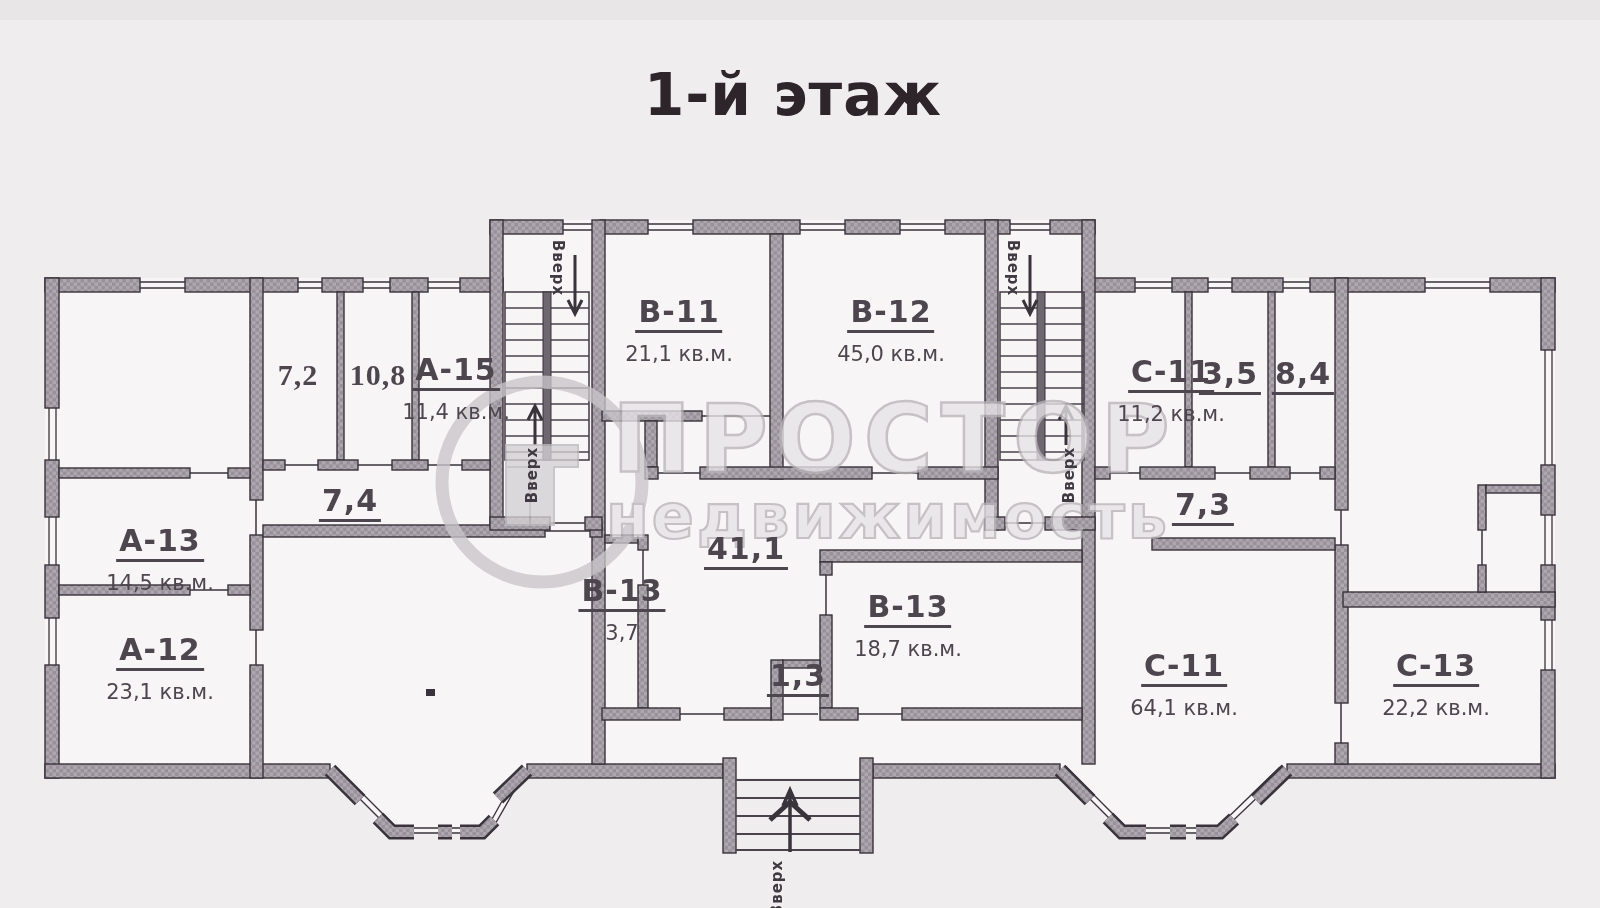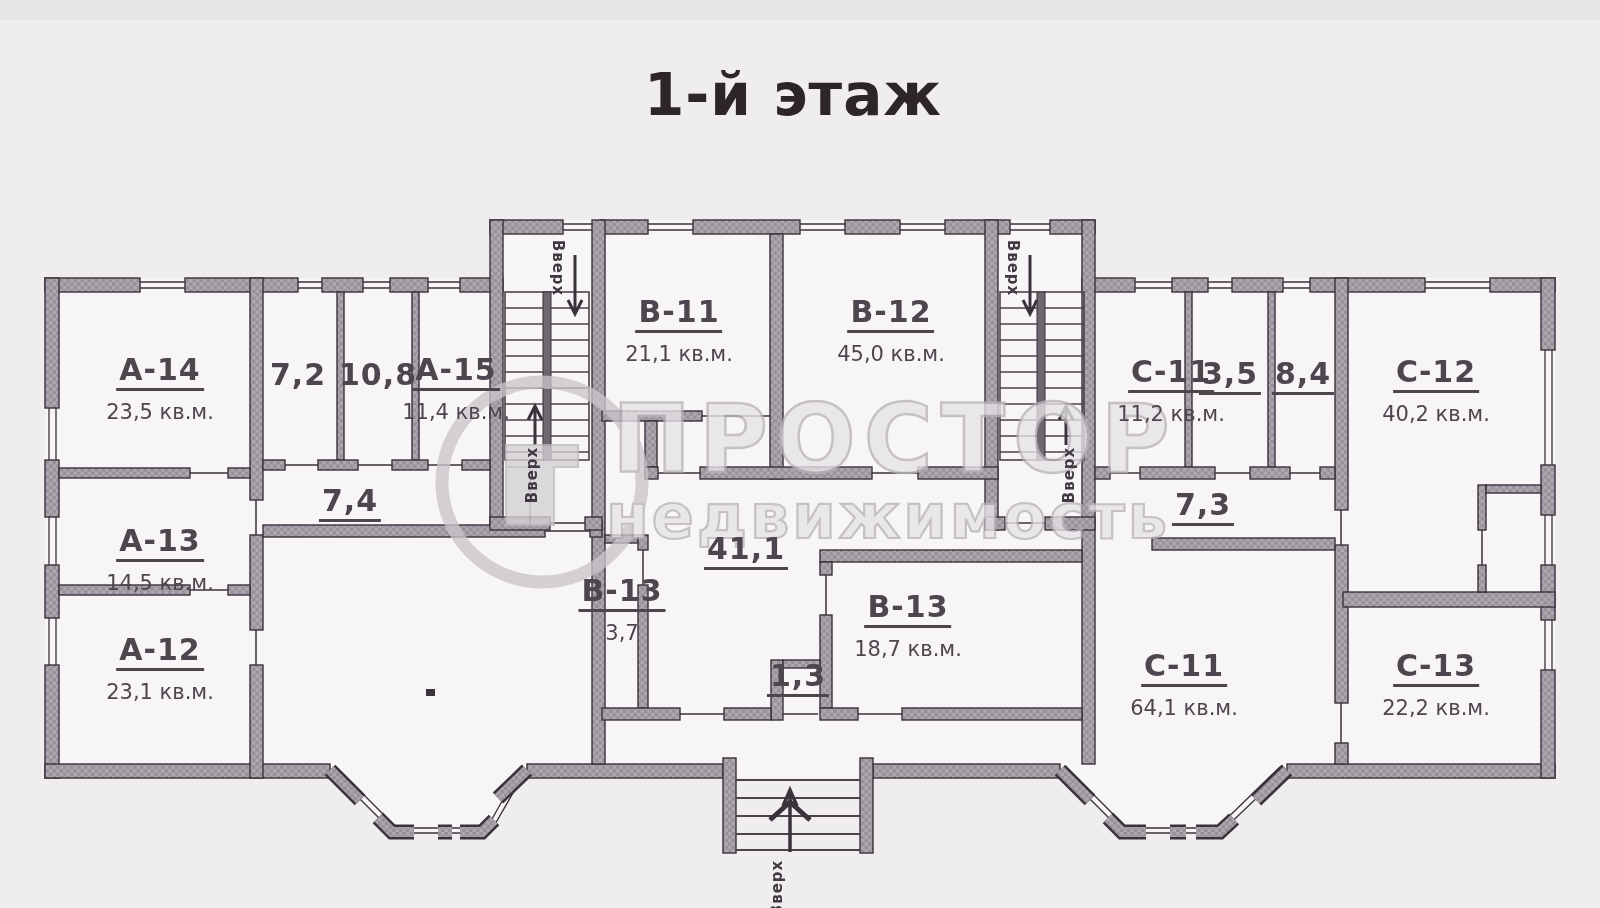--- a/index.html
+++ b/index.html
@@ -6,21 +6,21 @@
   .stage{position:relative;width:1600px;height:908px;background:#efedee;overflow:hidden;
          font-family:"DejaVu Sans","Liberation Sans",sans-serif;margin-top:20px;}
   .title{position:absolute;left:793px;top:75px;transform:translate(-50%,-50%);
          font-size:58px;font-weight:bold;color:#2d2529;letter-spacing:1px;white-space:nowrap;}
   svg.plan{position:absolute;left:0;top:0;}
   svg.wm{position:absolute;left:0;top:0;pointer-events:none;}
   .lab{position:absolute;transform:translate(-50%,-50%);display:flex;flex-direction:column;
        align-items:center;gap:11px;color:#4e464e;text-align:center;white-space:nowrap;}
   .rn{font-size:30px;font-weight:bold;letter-spacing:1px;border-bottom:3px solid #4e464e;
       padding:0 3px 3px 3px;line-height:1;}
-  .rn.nu{border-bottom:none;padding-bottom:0;}
+  .rn.nu{border-bottom:none;padding-bottom:0;font-family:Liberation Serif, serif;}
   .ra{font-size:21px;font-weight:normal;line-height:1;}
   .up{position:absolute;font-size:15px;font-weight:bold;color:#3f3941;letter-spacing:1px;
       transform:translate(-50%,-50%) rotate(90deg);white-space:nowrap;}
   .up.ccw{transform:translate(-50%,-50%) rotate(-90deg);}
 </style>
 </head>
 <body>
 
 <div class="stage">
 
@@ -213,24 +213,20 @@
 
   <svg class="wm" width="1600" height="908" viewBox="0 0 1600 908">
     <g opacity="0.78">
       <circle cx="542" cy="462" r="100" fill="none" stroke="#c9c5c9" stroke-width="13"></circle>
       <path d="M506,425 h72 v22 h-24 v58 h-24 v-58 h-24 z M506,447 h24 v58 h-24 z" transform="translate(0,0)" fill="#d4d1d4" stroke="#bdb9bd" stroke-width="2"></path>
       <text x="895" y="452" text-anchor="middle" font-family="DejaVu Sans, sans-serif" font-weight="bold" font-size="94" letter-spacing="8" fill="#e7e4e7" stroke="#b7b3b7" stroke-width="2.5">ПРОСТОР</text>
       <text x="888" y="518" text-anchor="middle" font-family="DejaVu Sans, sans-serif" font-weight="bold" font-size="62" letter-spacing="3" fill="#e7e4e7" stroke="#b7b3b7" stroke-width="2.2">недвижимость</text>
     </g>
   </svg>
 
-  <div class="lab" style="left:160px;top:369px">
-    <span class="rn">А-14</span>
-    <span class="ra">23,5 кв.м.</span>
-  </div>
   <div class="lab" style="left:160px;top:540px">
     <span class="rn">А-13</span>
     <span class="ra">14,5 кв.м.</span>
   </div>
   <div class="lab" style="left:160px;top:649px">
     <span class="rn">А-12</span>
     <span class="ra">23,1 кв.м.</span>
   </div>
   <div class="lab" style="left:298px;top:355px">
     <span class="rn nu">7,2</span>
@@ -269,24 +265,20 @@
   </div>
   <div class="lab" style="left:1171px;top:371px">
     <span class="rn">С-11</span>
     <span class="ra">11,2 кв.м.</span>
   </div>
   <div class="lab" style="left:1230px;top:357px">
     <span class="rn">3,5</span>
   </div>
   <div class="lab" style="left:1303px;top:357px">
     <span class="rn">8,4</span>
-  </div>
-  <div class="lab" style="left:1436px;top:371px">
-    <span class="rn">С-12</span>
-    <span class="ra">40,2 кв.м.</span>
   </div>
   <div class="lab" style="left:1203px;top:488px">
     <span class="rn">7,3</span>
   </div>
   <div class="lab" style="left:1184px;top:665px">
     <span class="rn">С-11</span>
     <span class="ra">64,1 кв.м.</span>
   </div>
   <div class="lab" style="left:1436px;top:665px">
     <span class="rn">С-13</span>

